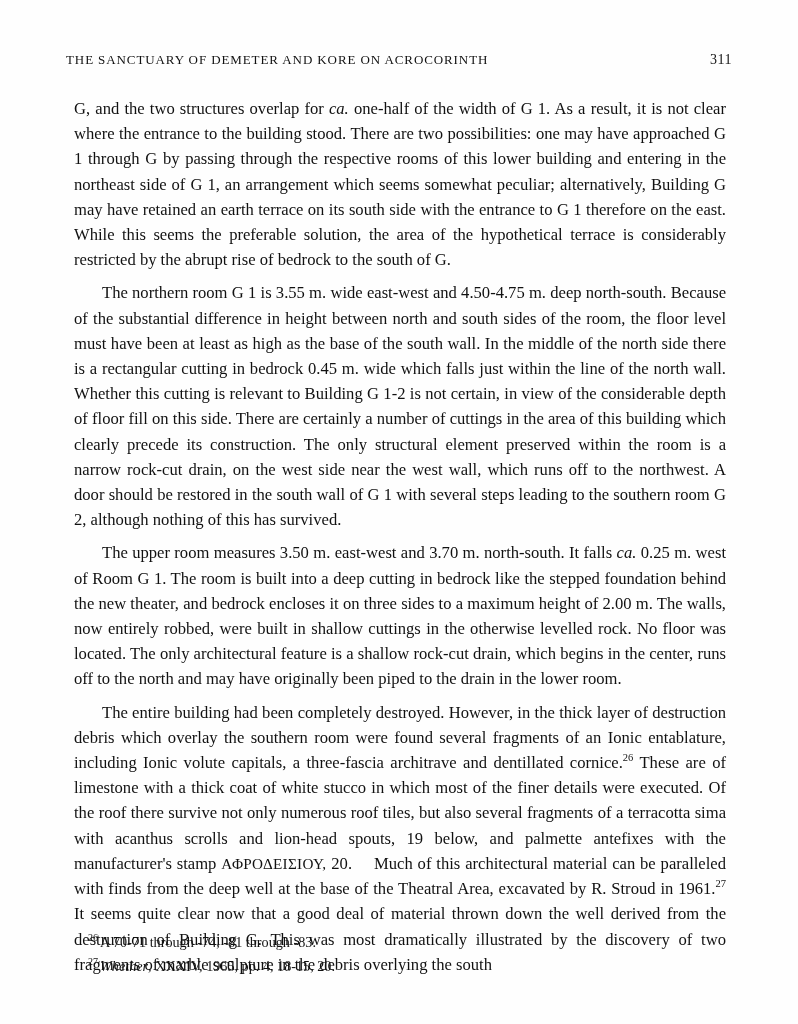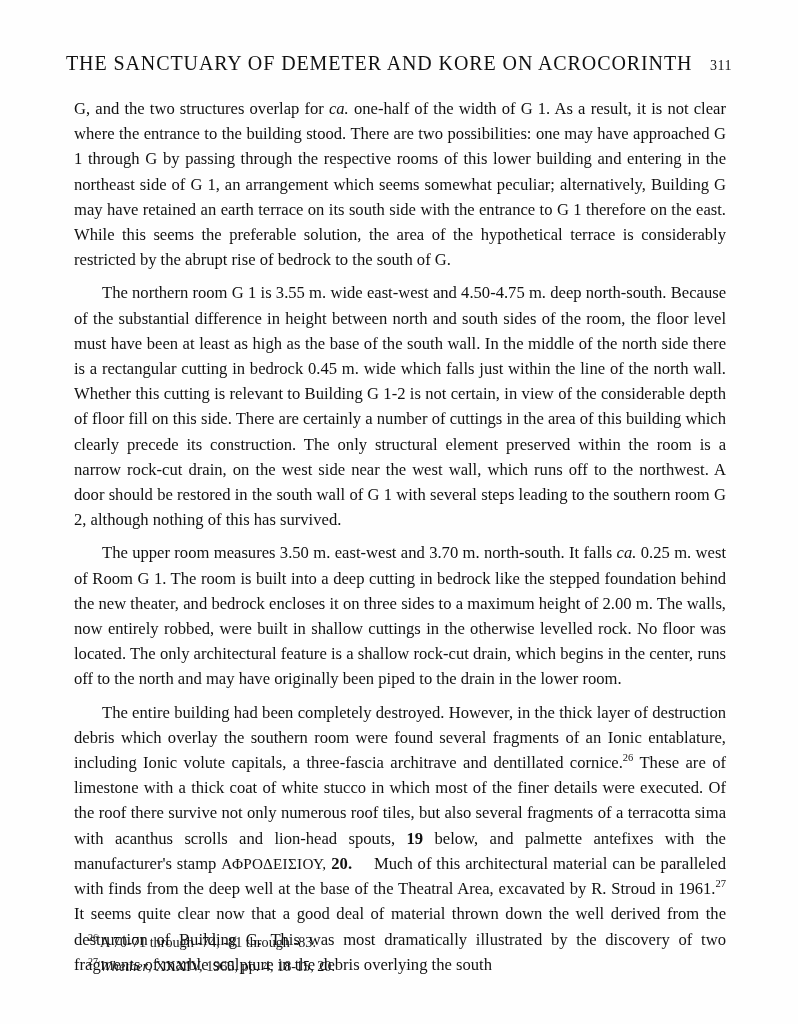--- a/index.html
+++ b/index.html
@@ -25,21 +25,21 @@
   .header {
     position: absolute;
     left: 66px;
     top: 52px;
     width: 666px;
     display: flex;
     align-items: baseline;
     justify-content: space-between;
   }
   .running-title {
-    font-size: 20px;
+    font-size: 13px;
     letter-spacing: 0.9px;
     font-variant: small-caps;
     text-transform: uppercase;
     white-space: nowrap;
   }
   .page-number {
     font-size: 14px;
     letter-spacing: 0.5px;
   }
   .body-text {
@@ -58,21 +58,21 @@
   }
   .body-text p.indent {
     text-indent: 28px;
   }
   .greek {
     font-family: Liberation Serif, serif;
     font-size: 15.2px;
     letter-spacing: 0.3px;
   }
   .bold {
-    font-weight: bold;
+    font-weight: normal;
   }
   .ital {
     font-style: italic;
   }
   sup.fn {
     font-size: 10.5px;
     vertical-align: super;
     line-height: 0;
   }
   .gap {

